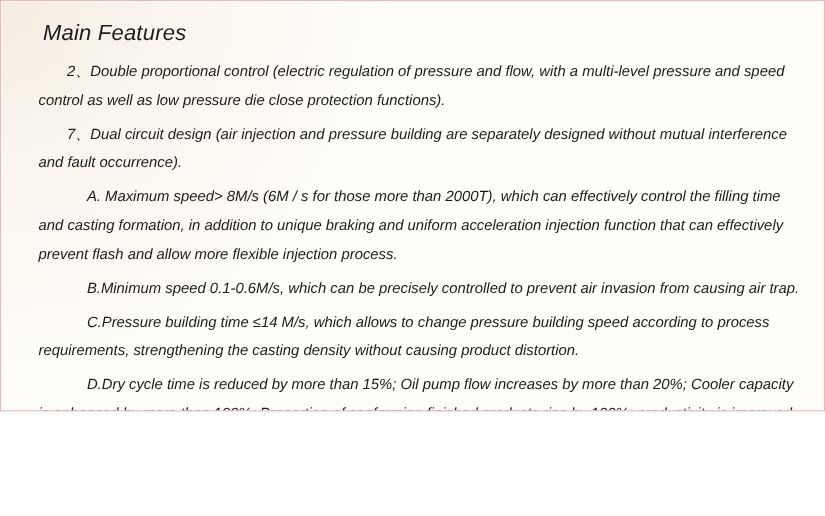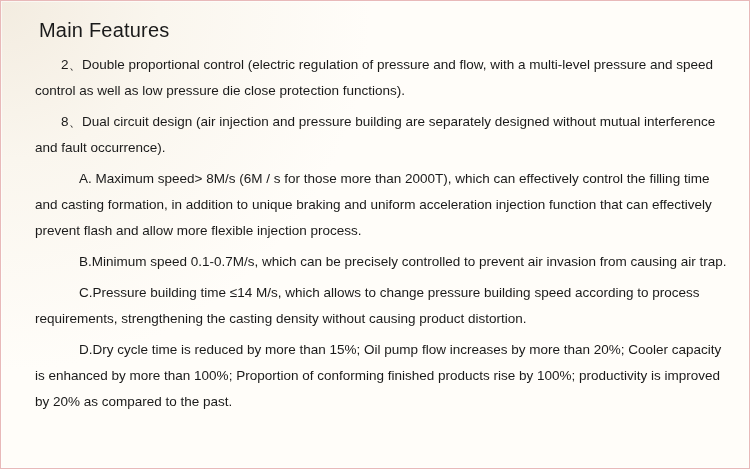--- a/index.html
+++ b/index.html
@@ -8,27 +8,28 @@
   }
   body {
     width: 750px;
     height: 469px;
     font-family: "Liberation Sans", sans-serif;
     background: #ffffff;
   }
   .page {
     position: relative;
     width: 750px;
-    height: 469px;
+    height: 374px;
     box-sizing: border-box;
     border: 1px solid #e8b9b9;
     background:
       radial-gradient(circle at 0% 0%, #f3ece0 0%, #faf6ee 18%, #fffdf9 42%),
       linear-gradient(135deg, #f2ebdf 0%, #fbf7f0 30%, #fffefb 60%, #fdf9f3 100%);
     overflow: hidden;
+    font-style: italic;
   }
   .page::before {
     
     content: "";
     position: absolute;
     inset: 0;
     border: 1px solid rgba(255,255,255,0.6);
     pointer-events: none;
   }
   .content {
@@ -59,21 +60,21 @@
   }
 </style>
 </head>
 <body>
 
 <div class="page">
   <div class="content">
     <h1 class="title">Main Features</h1>
 
     <p class="lvl1">2、Double proportional control (electric regulation of pressure and flow, with a multi-level pressure and speed control as well as low pressure die close protection functions).</p>
-    <p class="lvl1">8、Dual circuit design (air injection and pressure building are separately designed without mutual interference and fault occurrence).</p>
+    <p class="lvl1">7、Dual circuit design (air injection and pressure building are separately designed without mutual interference and fault occurrence).</p>
     <p class="lvl2">A. Maximum speed&gt; 8M/s (6M / s for those more than 2000T), which can effectively control the filling time and casting formation, in addition to unique braking and uniform acceleration injection function that can effectively prevent flash and allow more flexible injection process.</p>
-    <p class="lvl2">B.Minimum speed 0.1-0.7M/s, which can be precisely controlled to prevent air invasion from causing air trap.</p>
+    <p class="lvl2">B.Minimum speed 0.1-0.6M/s, which can be precisely controlled to prevent air invasion from causing air trap.</p>
     <p class="lvl2">C.Pressure building time ≤14 M/s, which allows to change pressure building speed according to process requirements, strengthening the casting density without causing product distortion.</p>
     <p class="lvl2">D.Dry cycle time is reduced by more than 15%; Oil pump flow increases by more than 20%; Cooler capacity is enhanced by more than 100%; Proportion of conforming finished products rise by 100%; productivity is improved by 20% as compared to the past.</p>
 
     <div class="spacer-bottom"></div>
   </div>
 </div>
 
 </body></html>

